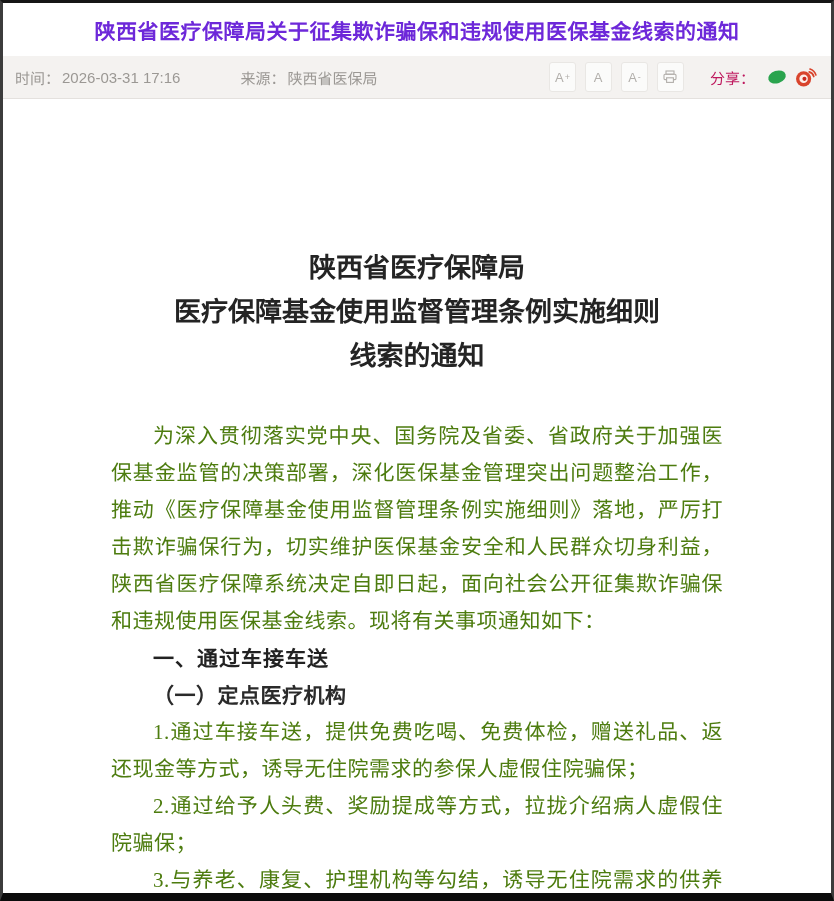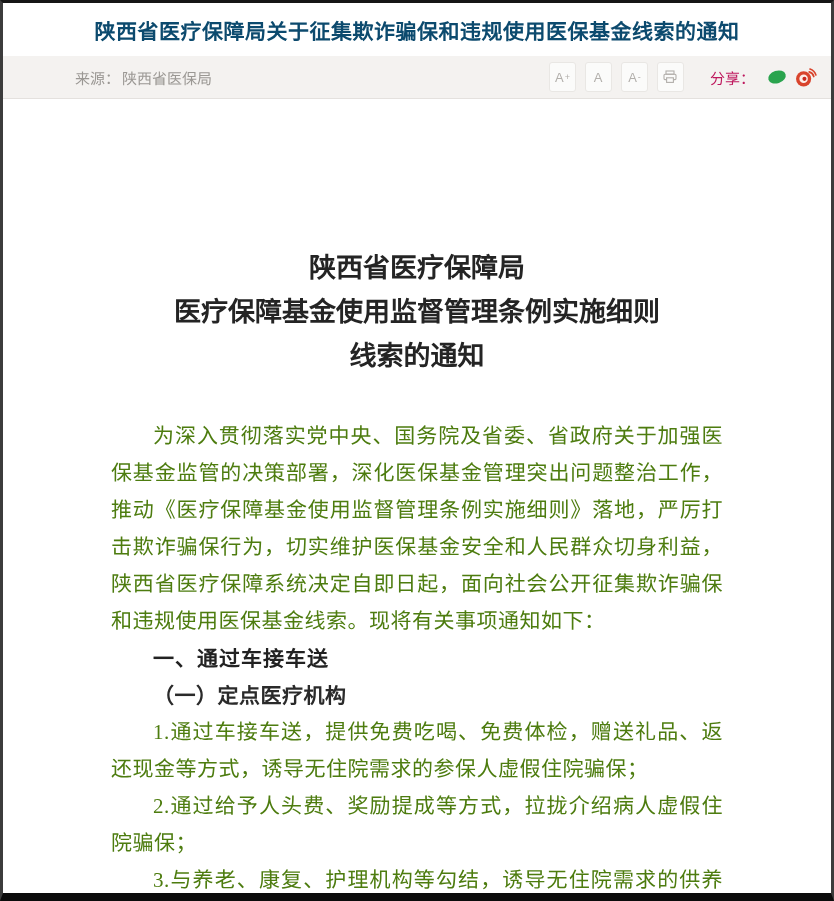--- a/index.html
+++ b/index.html
@@ -15,21 +15,21 @@
     font-family:"Liberation Sans", sans-serif;
     position:relative;
   }
   
   .titlebar {
     height:53px;
     background:#ffffff;
     display:flex; align-items:center; justify-content:center;
   }
   .titlebar h1 {
-    font-size:21px; font-weight:bold; color:#0c4a6e;
+    font-size:21px; font-weight:bold; color:#6d28d9;
     letter-spacing:0.5px;
     font-family:"Liberation Sans", sans-serif;
   }
   
   .metabar {
     height:43px;
     background:#f4f2f0;
     border-bottom:1px solid #e4e1de;
     display:flex; align-items:center;
     padding:0 14px 0 12px;
@@ -98,20 +98,24 @@
 </head>
 <body>
 
 <div class="page">
 
   <div class="titlebar">
     <h1>陕西省医疗保障局关于征集欺诈骗保和违规使用医保基金线索的通知</h1>
   </div>
 
   <div class="metabar">
+    <div class="meta-group">
+      <span class="meta-label">时间：</span>
+      <span class="meta-value">2026-03-31 17:16</span>
+    </div>
     <div class="meta-group meta-source">
       <span class="meta-label">来源：</span>
       <span class="meta-value">陕西省医保局</span>
     </div>
     <div class="meta-spacer"></div>
 
     <div class="meta-group">
 
     <span class="font-btn">
           <span>A</span>

